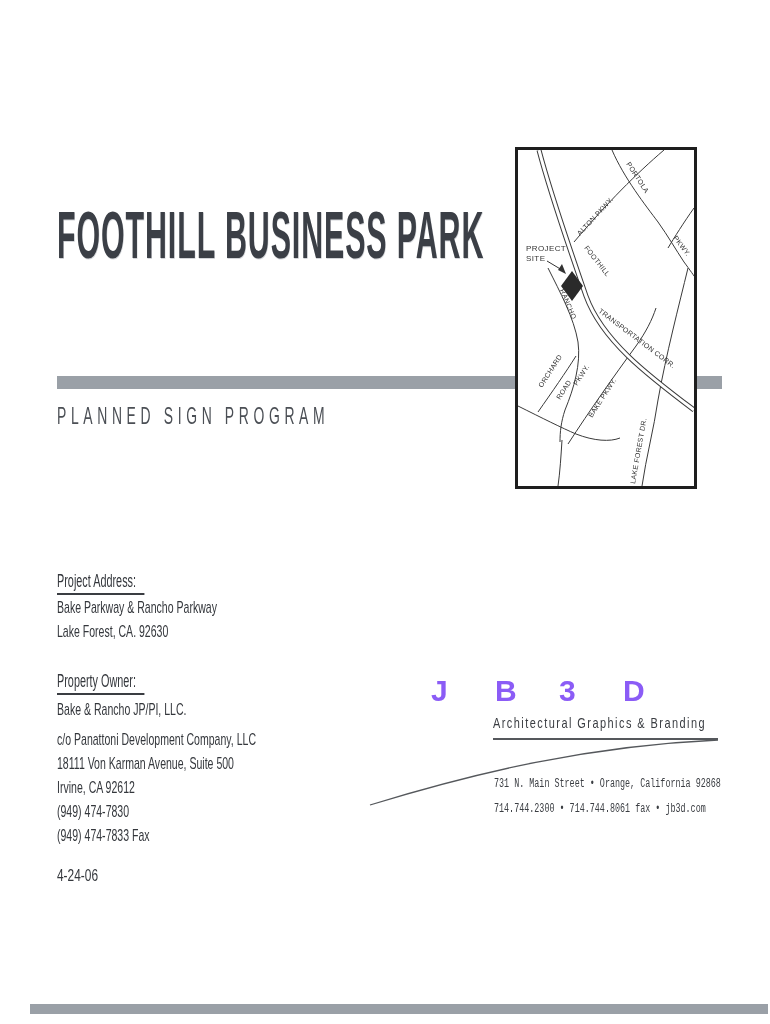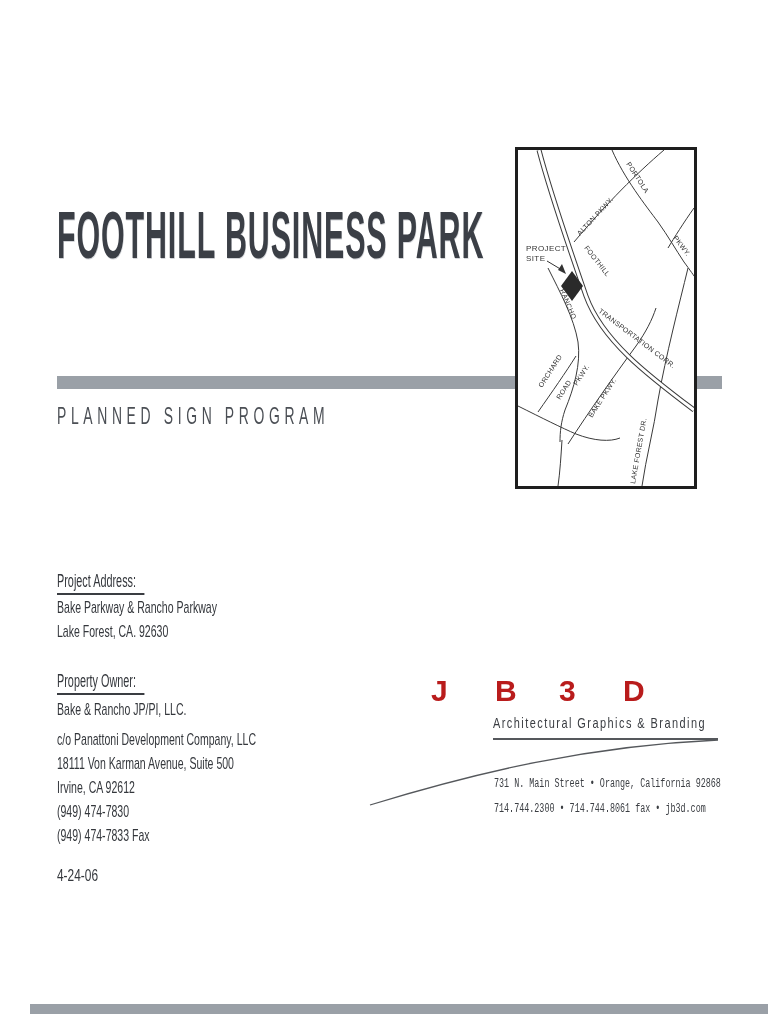--- a/index.html
+++ b/index.html
@@ -15,21 +15,21 @@
   .subtitle{left:57px;top:403px;font-size:24px;line-height:26px;color:#4b4f55;
             letter-spacing:8px;transform:scaleX(0.58);transform-origin:0 0;white-space:nowrap;}
   .map{left:515px;top:147px;width:182px;height:342px;border:3px solid #1e1e1e;
        box-sizing:border-box;background:#ffffff;z-index:2;}
   .map svg{display:block;width:100%;height:100%;}
   .sec-heading{font-size:17.5px;line-height:22px;color:#34373c;}
   .sec-heading span{display:inline-block;border-bottom:2px solid #3a3d42;padding-right:14px;padding-bottom:1px;}
   .body-lines{font-size:17px;line-height:24px;color:#34373c;}
   .owner-line{font-size:17px;line-height:22px;color:#34373c;}
   .date{font-size:17px;line-height:20px;color:#34373c;transform:scaleX(0.7);transform-origin:0 0;white-space:nowrap;}
-  .jb3d-letters{left:431px;top:676px;font-size:30px;line-height:30px;font-weight:bold;color:#b91c1c;}
+  .jb3d-letters{left:431px;top:676px;font-size:30px;line-height:30px;font-weight:bold;color:#8b5cf6;}
   .jb3d-letters span{display:inline-block;width:64px;}
   .tagline{left:493px;top:714px;font-size:15px;line-height:18px;color:#3a3d42;letter-spacing:2px;
            transform:scaleX(0.73);transform-origin:0 0;white-space:nowrap;}
   .tagrule{left:493px;top:738px;width:225px;height:2px;background:#55585c;}
   .logo-addr{font-family:"Liberation Mono",monospace;font-size:12px;line-height:16px;color:#3a3d42;
              transform:scaleX(0.70);transform-origin:0 0;white-space:nowrap;}
   .maplabel{font-family:"Liberation Sans",sans-serif;font-size:7px;fill:#333333;letter-spacing:0.3px;}
   .maplabel-big{font-family:"Liberation Sans",sans-serif;font-size:8px;fill:#333333;letter-spacing:0.4px;}
   .road{fill:none;stroke:#3a3a3a;stroke-width:1;}
   .road-case{fill:none;stroke:#3a3a3a;stroke-width:5;}

